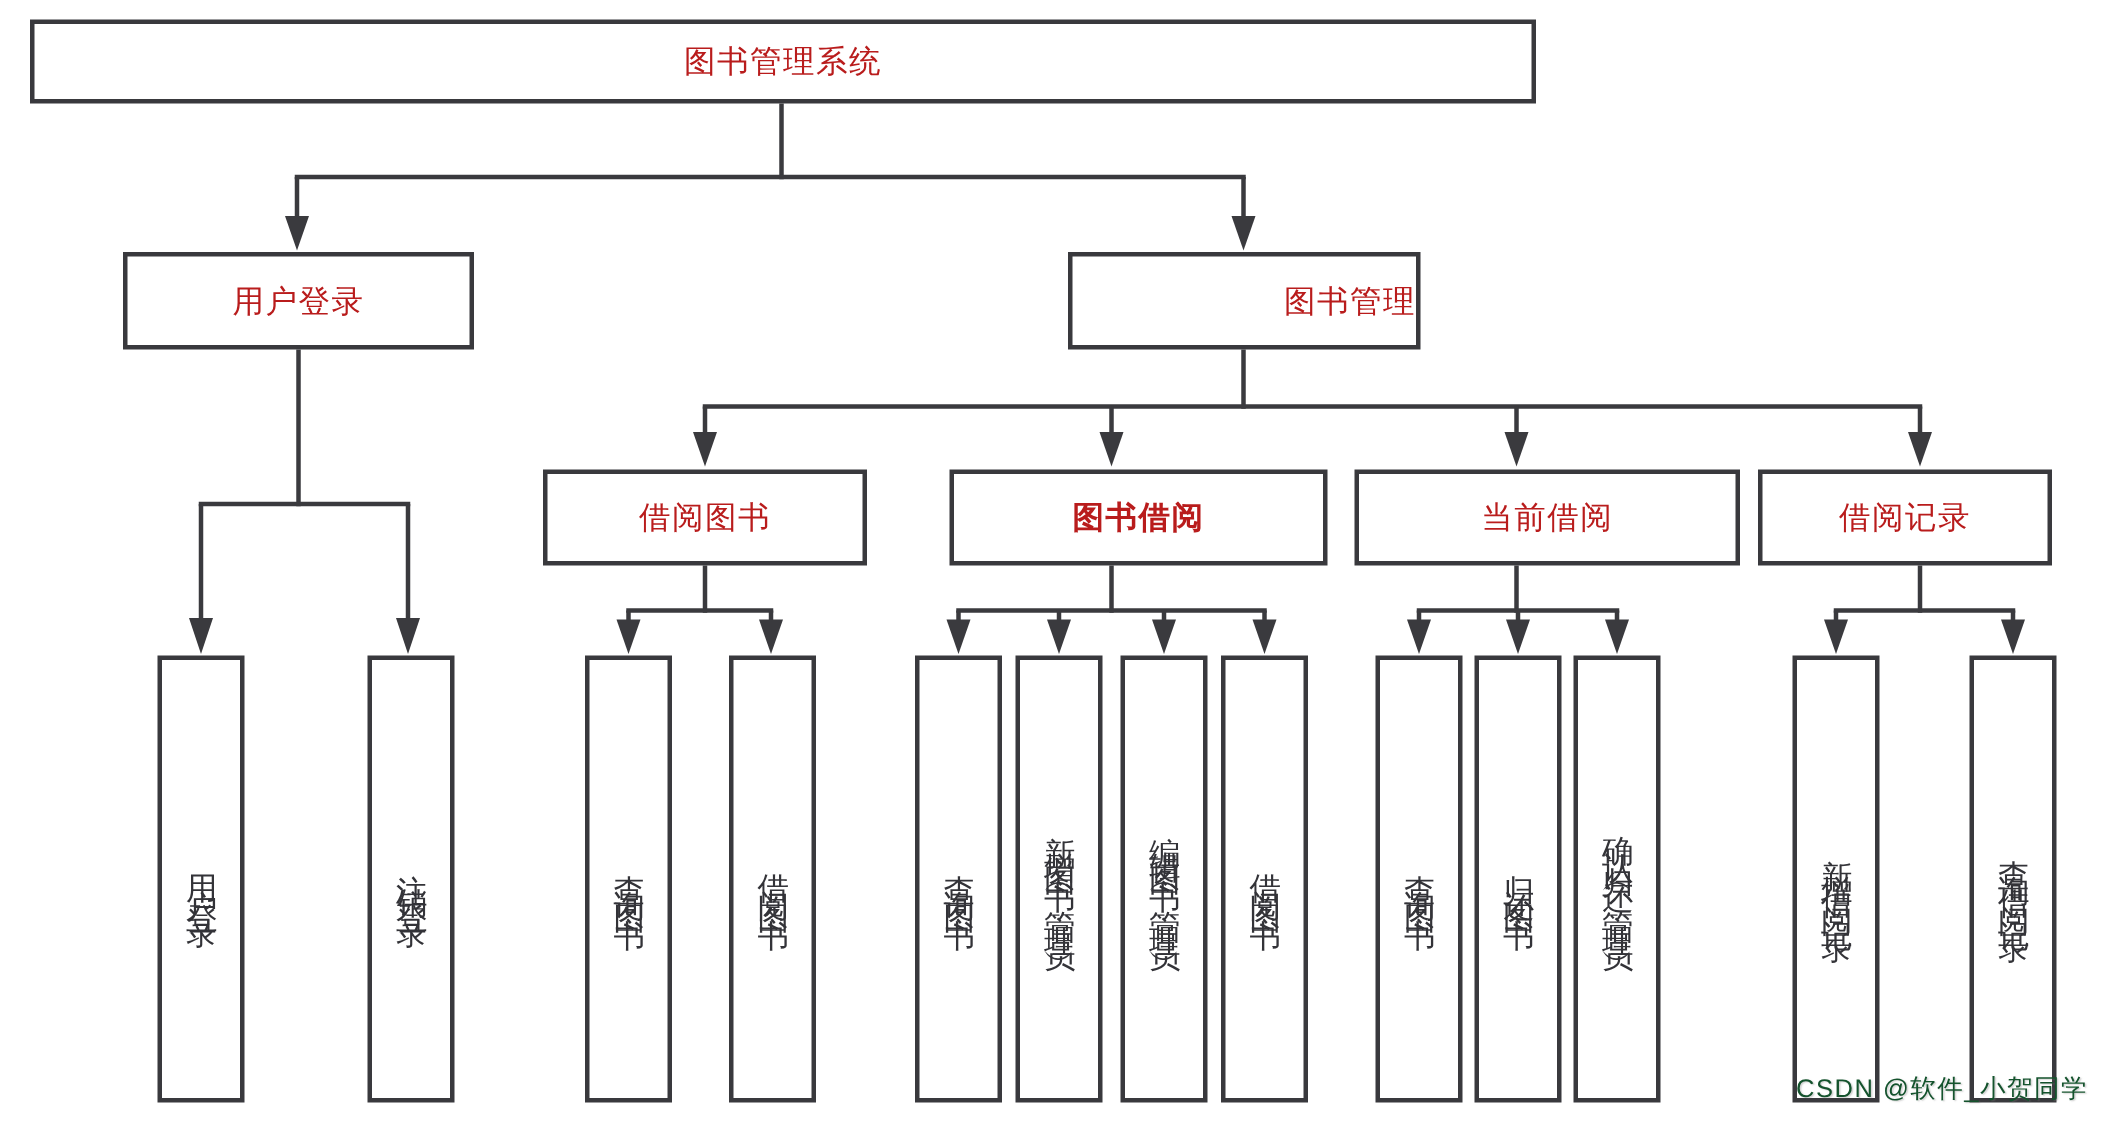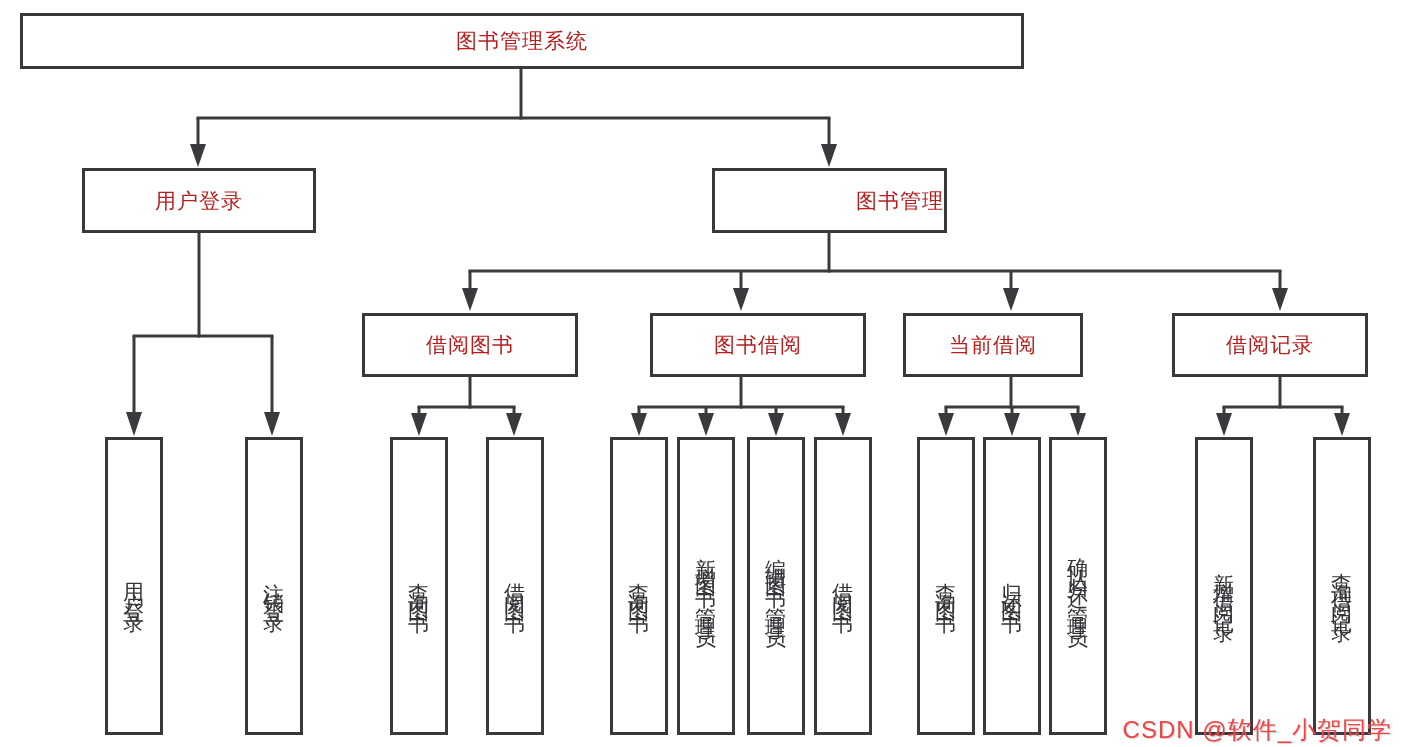--- a/index.html
+++ b/index.html
@@ -65,22 +65,22 @@
     font-size: 21px;
     letter-spacing: 10px;
     line-height: 1;
     white-space: nowrap;
   }
   #watermark {
     position: absolute;
     right: 13px;
     top: 714px;
     z-index: 3;
-    font-size: 24px;
-    color: #ef4444;
+    font-size: 17px;
+    color: #14532d;
     letter-spacing: 1px;
     text-shadow: 1px 1px 1px rgba(120,120,120,0.35);
     white-space: nowrap;
   }
 </style>
 </head>
 <body>
 
 <div id="stage">
 
@@ -163,24 +163,24 @@
   <div class="hbox" style="left:82px; top:168px; width:234px; height:65px;">
     <span>用户登录</span>
   </div>
   <div class="hbox" style="left:712px; top:168px; width:235px; height:65px;justify-content:flex-end;">
     <span>图书管理</span>
   </div>
 
   <div class="hbox" style="left:362px; top:313px; width:216px; height:64px;">
     <span>借阅图书</span>
   </div>
-  <div class="hbox" style="left:650px; top:313px; width:216px; height:64px;">
+  <div class="hbox" style="left:633px; top:313px; width:252px; height:64px;font-weight:bold;">
     <span>图书借阅</span>
   </div>
-  <div class="hbox" style="left:903px; top:313px; width:180px; height:64px;">
+  <div class="hbox" style="left:903px; top:313px; width:257px; height:64px;">
     <span>当前借阅</span>
   </div>
   <div class="hbox" style="left:1172px; top:313px; width:196px; height:64px;">
     <span>借阅记录</span>
   </div>
 
   <div class="vbox" style="left:105px;">
     <span class="vtext">用户登录</span>
   </div>
   <div class="vbox" style="left:245px;">

